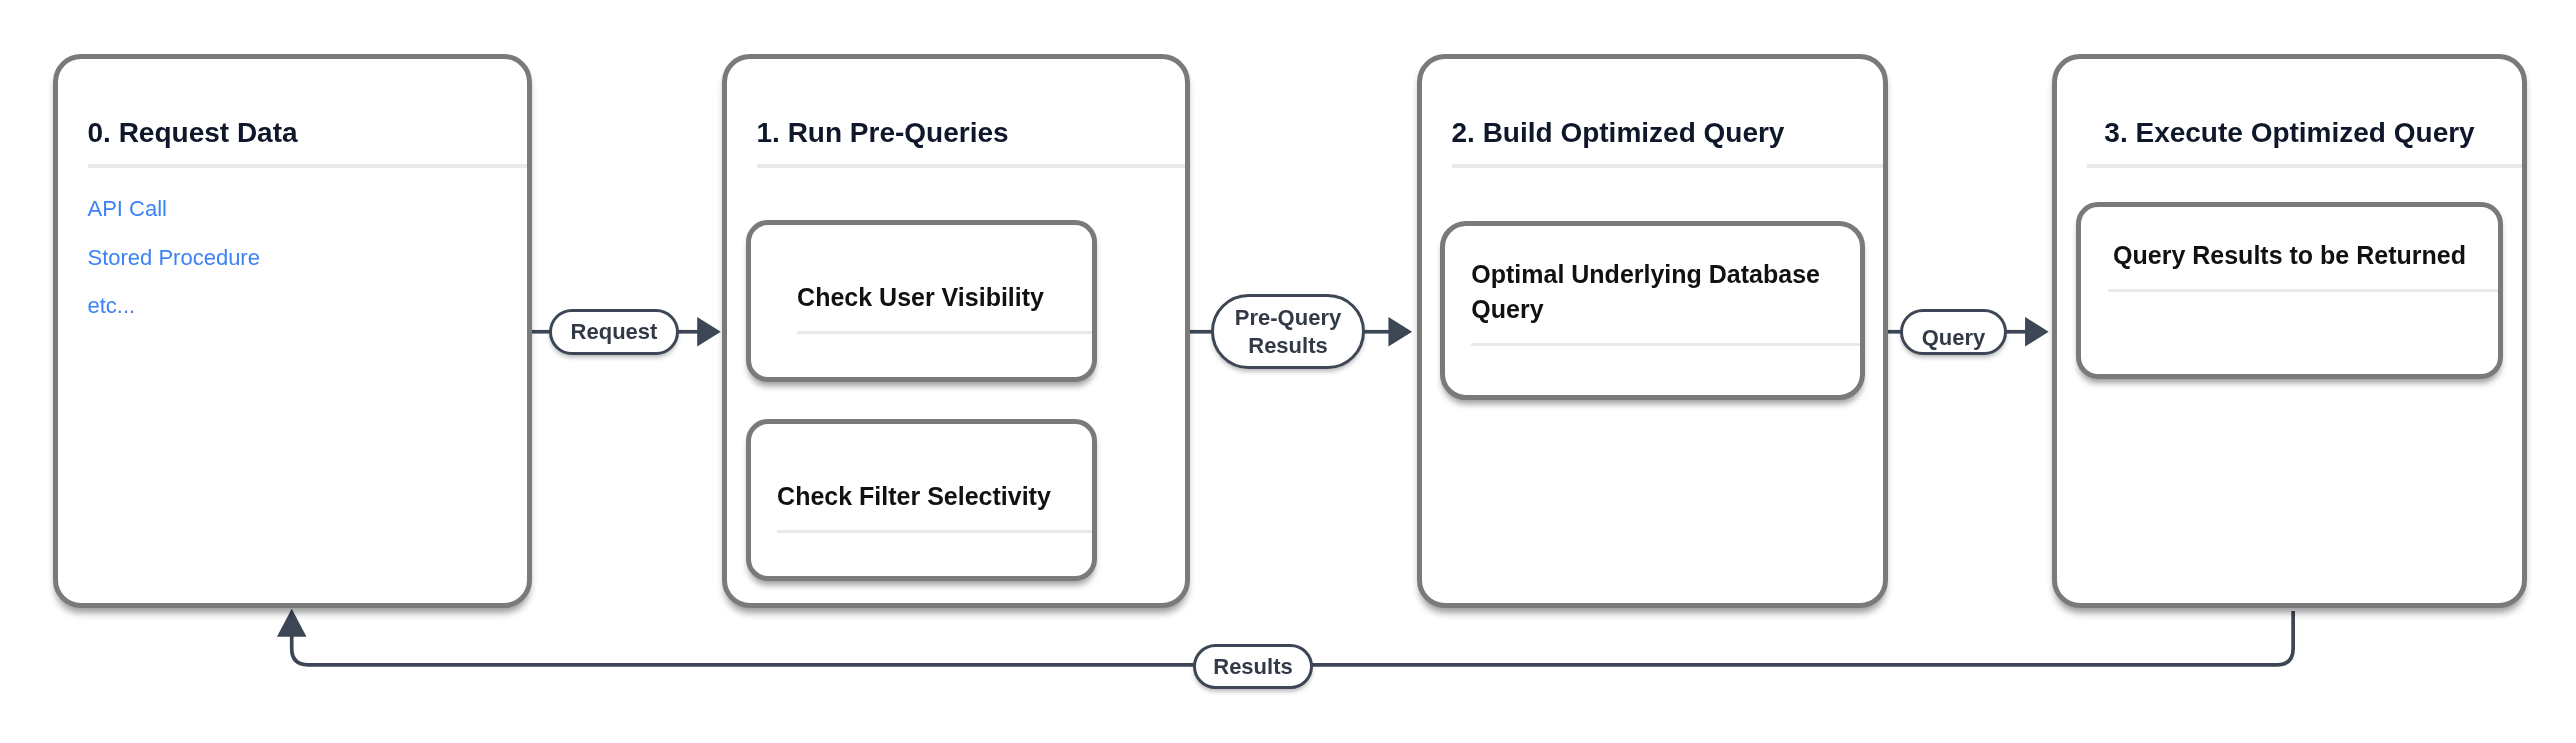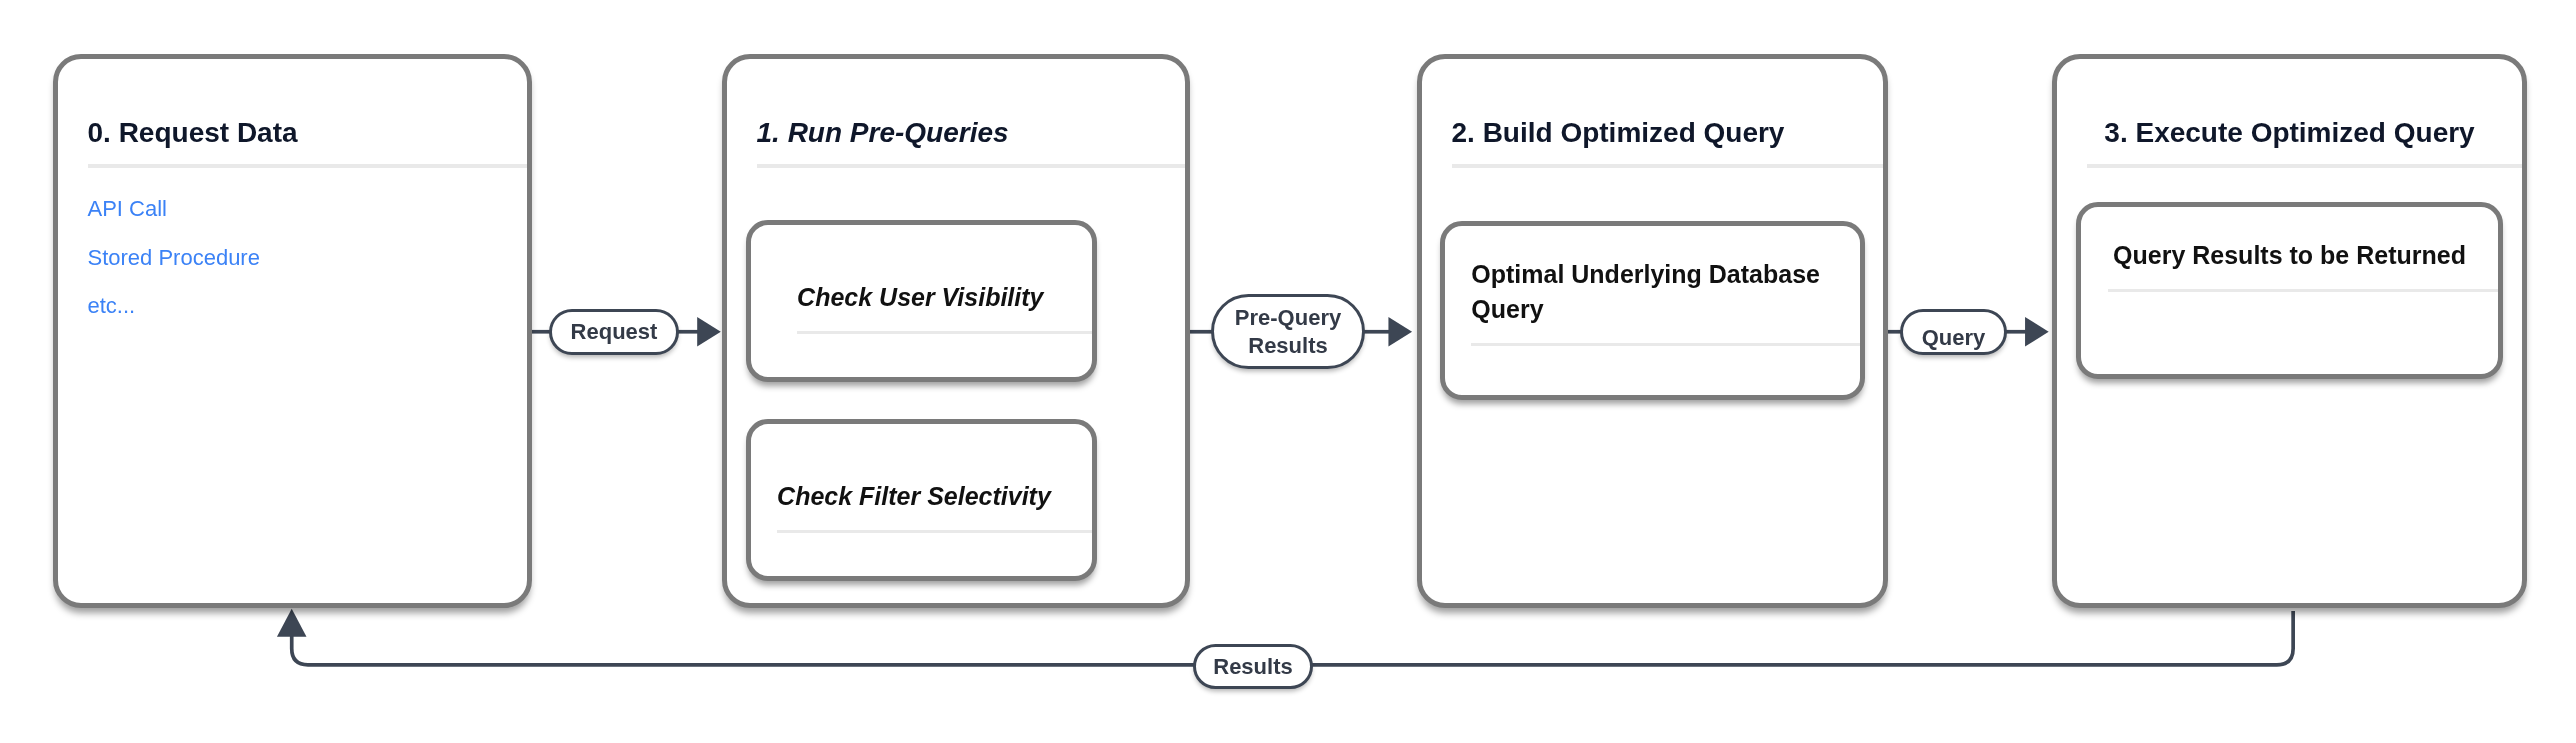--- a/index.html
+++ b/index.html
@@ -89,27 +89,27 @@
   
   .connector-layer {
     position: absolute;
     left: 0; top: 0;
     width: 2576px;
     height: 744px;
     pointer-events: none;
   }
   
   .stage-0 { left: 53px;   top: 54px; width: 479px; height: 554px; }
-  .stage-1 { left: 722px;  top: 54px; width: 468px; height: 554px; font-style: italic; }
+  .stage-1 { left: 722px;  top: 54px; width: 468px; height: 554px; }
   .stage-2 { left: 1417px; top: 54px; width: 471px; height: 554px; }
   .stage-3 { left: 2052px; top: 54px; width: 475px; height: 554px; text-align: center; }
   
   .sc-1a { left: 18.5px; top: 161px; width: 351px; height: 162px; padding-left: 20px; }
   .sc-1b { left: 18.5px; top: 360px; width: 351px; height: 162px; }
-  .sc-2a { left: 17.7px; top: 162px; width: 425px; height: 179px; }
+  .sc-2a { left: 17.7px; top: 162px; width: 425px; height: 179px; border-radius: 26px; }
   .sc-3a { left: 19px; top: 143px; width: 427px; height: 177px; }
 </style>
 </head>
 <body>
 
 <div class="canvas">
 
   <svg class="connector-layer" viewBox="0 0 3488 1007" xmlns="http://www.w3.org/2000/svg">
 
     <line x1="720" y1="449" x2="746" y2="449" stroke="#3d4654" stroke-width="5"></line>

